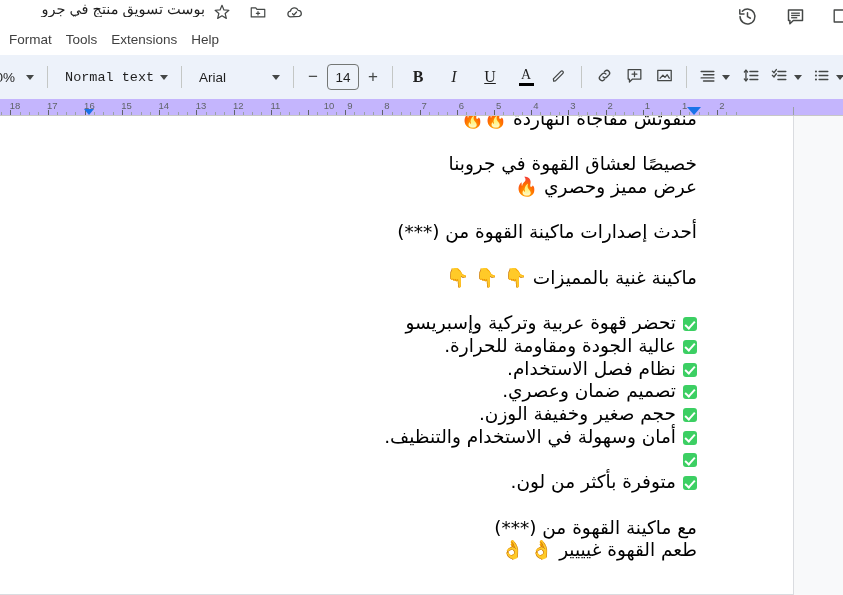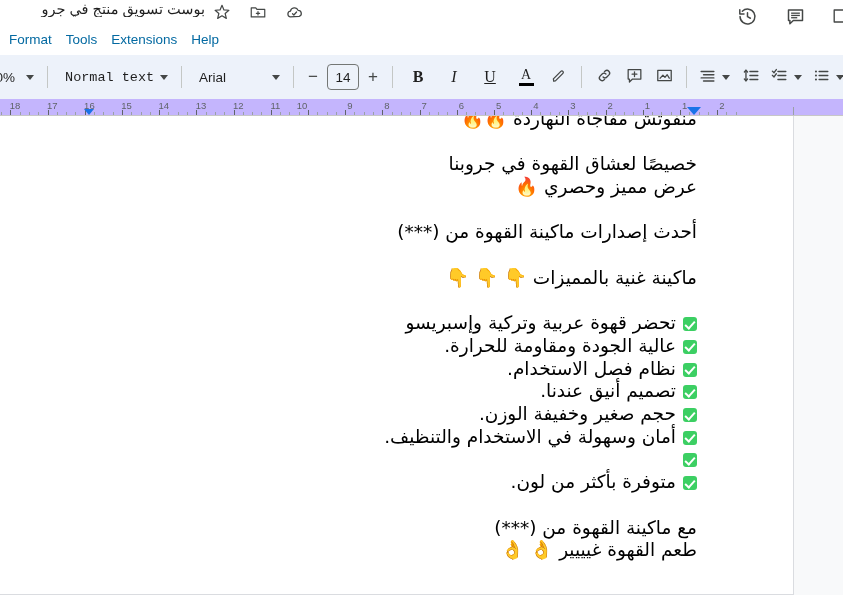--- a/index.html
+++ b/index.html
@@ -72,21 +72,21 @@
     position: absolute;
     top: 28px; left: 0;
     width: 843px; height: 22px;
     background: #ffffff;
     display: flex;
     align-items: center;
     padding-left: 2px;
   }
   .menu-item {
     font-size: 13.5px;
-    color: #0369a1;
+    color: #404040;
     padding: 1px 7px;
     border-radius: 4px;
     white-space: nowrap;
     cursor: default;
   }
 
   
   .toolbar {
     position: absolute;
     top: 55px; left: 0;
@@ -520,21 +520,21 @@
         <div class="rnum" style="left: 238.2px;">12</div>
         <div class="rtick minor" style="left: 224.25px;"></div>
         <div class="rtick major" style="left: 233.55px;"></div>
         <div class="rtick minor" style="left: 242.85px;"></div>
         <div class="rtick minor" style="left: 252.15px;"></div>
         <div class="rnum" style="left: 275.4px;">11</div>
         <div class="rtick minor" style="left: 261.45px;"></div>
         <div class="rtick major" style="left: 270.75px;"></div>
         <div class="rtick minor" style="left: 280.05px;"></div>
         <div class="rtick minor" style="left: 289.35px;"></div>
-        <div class="rnum" style="left: 302px;">10</div>
+        <div class="rnum" style="left: 329px;">10</div>
         <div class="rtick minor" style="left: 298.65px;"></div>
         <div class="rtick major" style="left: 307.95px;"></div>
         <div class="rtick minor" style="left: 317.25px;"></div>
         <div class="rtick minor" style="left: 326.55px;"></div>
         <div class="rnum" style="left: 349.8px;">9</div>
         <div class="rtick minor" style="left: 335.85px;"></div>
         <div class="rtick major" style="left: 345.15px;"></div>
         <div class="rtick minor" style="left: 354.45px;"></div>
         <div class="rtick minor" style="left: 363.75px;"></div>
         <div class="rnum" style="left: 387px;">8</div>
@@ -602,21 +602,21 @@
           <div class="para">خصيصًا لعشاق القهوة في جروبنا</div>
           <div class="para">عرض مميز وحصري 🔥</div>
           <div class="spacer"></div>
           <div class="para">أحدث إصدارات ماكينة القهوة من (***)</div>
           <div class="spacer"></div>
           <div class="para">ماكينة غنية بالمميزات 👇 👇 👇</div>
           <div class="spacer"></div>
           <div class="para"><span class="chk"></span><span>تحضر قهوة عربية وتركية وإسبريسو</span></div>
           <div class="para"><span class="chk"></span><span>عالية الجودة ومقاومة للحرارة.</span></div>
           <div class="para"><span class="chk"></span><span>نظام فصل الاستخدام.</span></div>
-          <div class="para"><span class="chk"></span><span>تصميم أنيق عندنا.</span></div>
+          <div class="para"><span class="chk"></span><span>تصميم ضمان وعصري.</span></div>
           <div class="para"><span class="chk"></span><span>حجم صغير وخفيفة الوزن.</span></div>
           <div class="para"><span class="chk"></span><span>أمان وسهولة في الاستخدام والتنظيف.</span></div>
           <div class="para"><span class="chk"></span></div>
           <div class="para"><span class="chk"></span><span>متوفرة بأكثر من لون.</span></div>
           <div class="spacer"></div>
           <div class="para">مع ماكينة القهوة من (***)</div>
           <div class="para">طعم القهوة غيييير 👌 👌</div>
         </div>
     </div>
 

